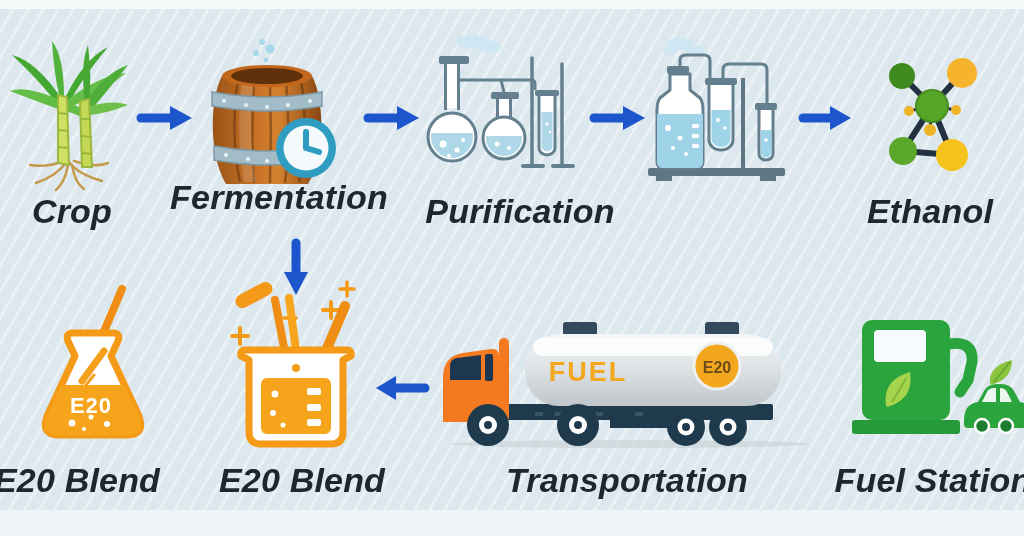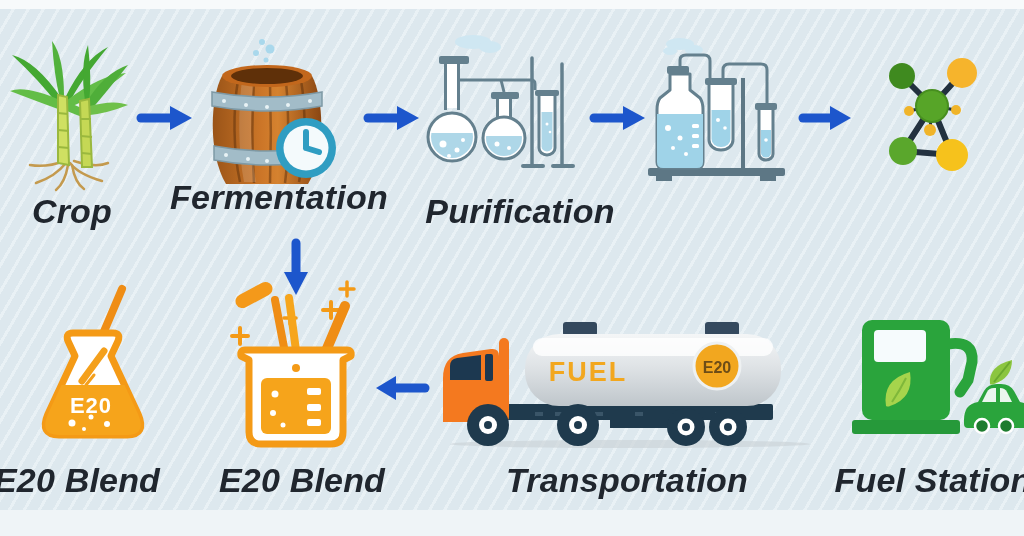--- a/index.html
+++ b/index.html
@@ -259,20 +259,21 @@
       <circle cx="62" cy="58" r="16" fill="#57a528" stroke="#478f1f" stroke-width="2"></circle>
       <circle cx="39" cy="63" r="5" fill="#f0b429"></circle>
       <circle cx="86" cy="62" r="5" fill="#f0b429"></circle>
       <circle cx="60" cy="82" r="6" fill="#f0b429"></circle>
     </svg>
   </div>
 
   <div class="step-label" style="left:72px;top:194px;">Crop</div>
   <div class="step-label" style="left:279px;top:180px;">Fermentation</div>
   <div class="step-label" style="left:520px;top:194px;">Purification</div>
+  <div class="step-label" style="left:930px;top:194px;">Ethanol</div>
 
   <div class="abs" style="left:282px;top:238px;">
     <svg width="28" height="60" viewBox="0 0 28 60">
       <path d="M14,5 L14,36" stroke="#1d56cc" stroke-width="9" stroke-linecap="round"></path>
       <polygon points="2,34 26,34 14,57" fill="#1d56cc"></polygon>
     </svg>
   </div>
 
   <div class="abs" style="left:28px;top:283px;">
     <svg width="130" height="172" viewBox="0 0 130 172">

